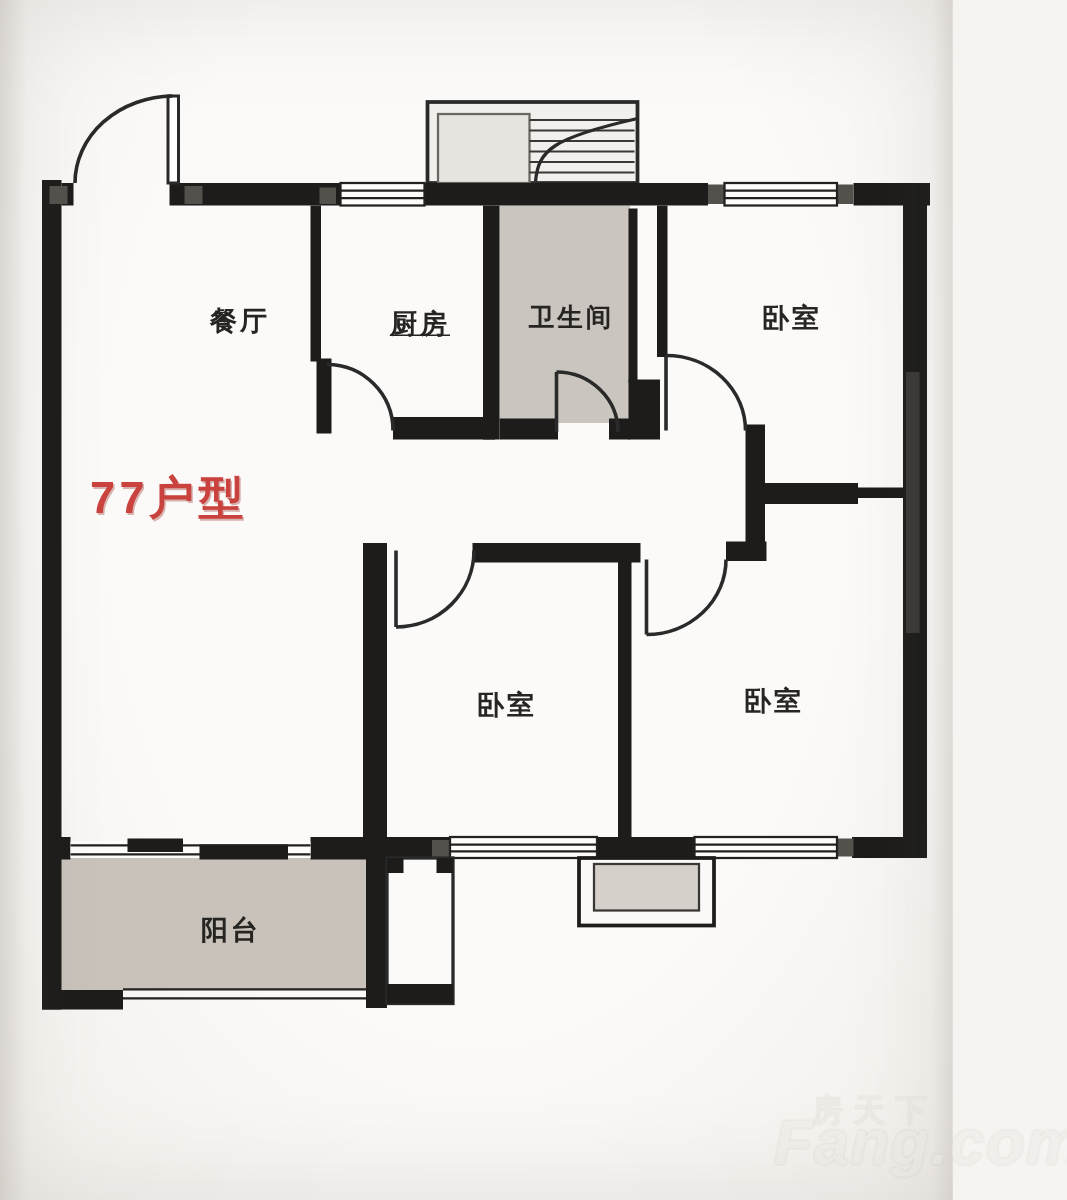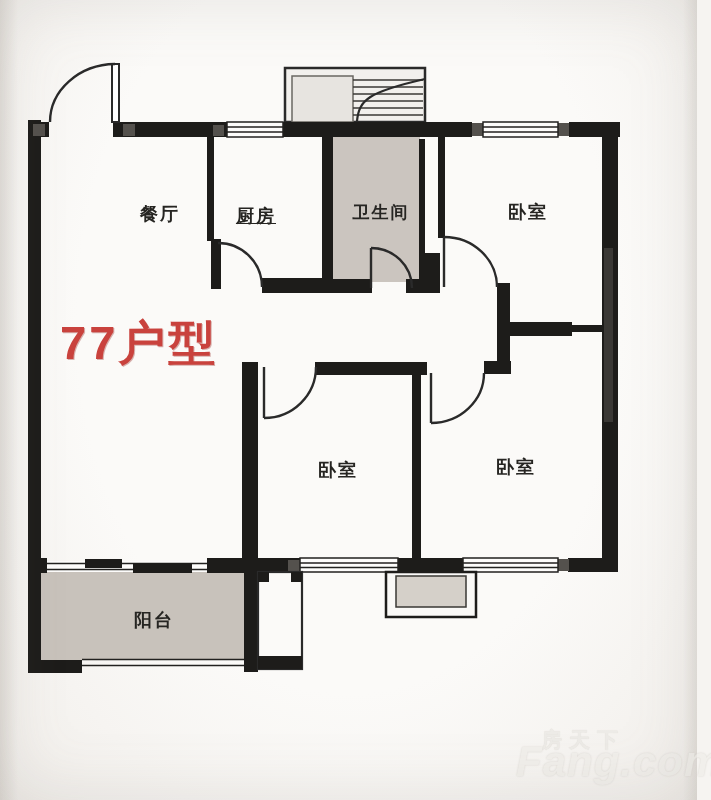--- a/index.html
+++ b/index.html
@@ -2,39 +2,39 @@
 <html><head>
 <meta charset="utf-8">
 <style>
   html,body{margin:0;padding:0;}
   body{
     width:711px;height:800px;overflow:hidden;
     font-family:"Liberation Sans", sans-serif;
     background:#f6f4f1;
   }
   .photo{
-    position:relative;width:697px;height:800px;
+    position:relative;width:635px;height:800px;
     background:
       linear-gradient(90deg, rgba(190,184,176,.35) 0, rgba(190,184,176,0) 18px),
       linear-gradient(270deg, rgba(190,184,176,.28) 0, rgba(190,184,176,0) 14px),
       radial-gradient(ellipse at 50% 40%, #fbfaf8 55%, #f1eeea 100%);
   }
   .photo::after{
     content:"";position:absolute;inset:0;pointer-events:none;
     box-shadow:inset 0 0 70px rgba(120,113,104,.16);
   }
   svg{position:absolute;left:0;top:0;}
   .room-label{
     position:absolute;transform:translate(-50%,-50%);
     font-size:18px;font-weight:600;color:#262522;letter-spacing:2px;
     white-space:nowrap;
   }
   .plan-title{
     position:absolute;left:60px;top:312px;
-    font-size:47px;font-weight:800;color:#c9423d;
+    font-size:30px;font-weight:800;color:#c9423d;
     letter-spacing:3px;white-space:nowrap;
     text-shadow:1px 1px 0 rgba(150,40,35,.35);
   }
   .wm{position:absolute;pointer-events:none;}
   .wm-cn{
     position:absolute;left:541px;top:726px;
     font-size:21px;font-weight:700;color:#edebe7;letter-spacing:7px;
     text-shadow:0 0 1px #ddd9d4;white-space:nowrap;
   }
   .wm-en{
@@ -180,21 +180,21 @@
         <path d="M 264 418 A 52 51 0 0 0 316 367"></path>
       </g>
       <g>
         <line x1="431" y1="373" x2="431" y2="423"></line>
         <path d="M 431 423 A 53 50 0 0 0 484 373"></path>
       </g>
     </g>
   </svg>
 
   <div class="room-label" style="left:160px;top:214px;">餐厅</div>
-  <div class="room-label" style="left:256px;top:216px;text-decoration:underline;">厨房</div>
+  <div class="room-label" style="left:280px;top:216px;text-decoration:underline;">厨房</div>
   <div class="room-label" style="left:381px;top:212px;font-size:17px;">卫生间</div>
   <div class="room-label" style="left:528px;top:212px;">卧室</div>
   <div class="room-label" style="left:338px;top:470px;">卧室</div>
   <div class="room-label" style="left:516px;top:467px;">卧室</div>
   <div class="room-label" style="left:140px;top:620px;padding-left:28px;">阳台</div>
 
   <div class="plan-title">77户型</div>
 
   <div class="wm">
     <span class="wm-cn">房天下</span>

